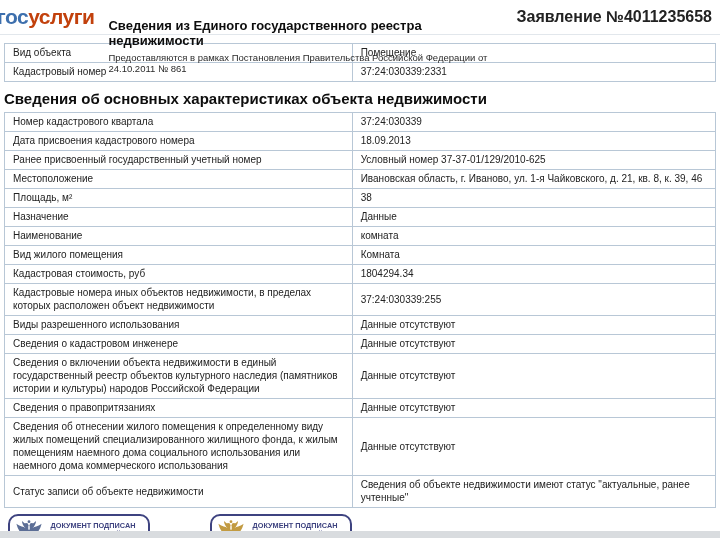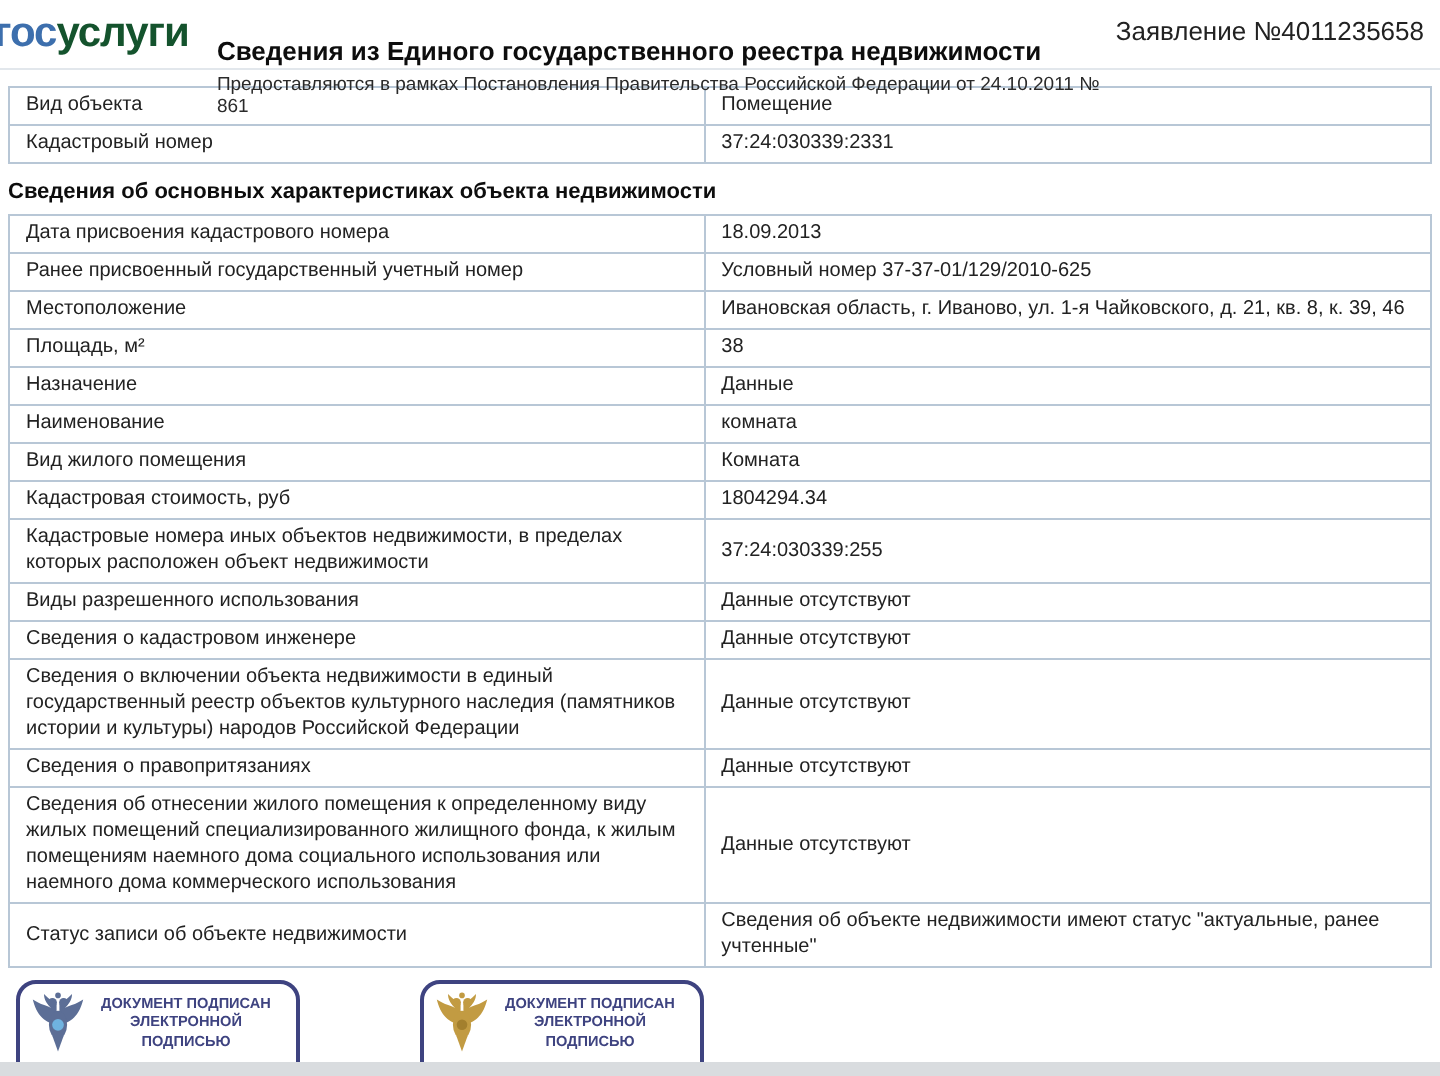--- a/index.html
+++ b/index.html
@@ -6,33 +6,33 @@
   html,body { width:720px; height:538px; }
   body {
     font-family:"Liberation Sans", sans-serif;
     background:#ffffff; color:#222; position:relative; overflow:hidden;
   }
   
   .header { display:flex; align-items:flex-start; height:35px; padding:5px 8px 0 0;
             border-bottom:1px solid #e2e7ec; }
   .logo { font-size:21px; font-weight:bold; letter-spacing:-0.5px; margin-left:-3px; line-height:1.1; white-space:nowrap; }
   .logo .blue { color:#3d6fad; }
-  .logo .red  { color:#14532d; }
+  .logo .red  { color:#c2410c; }
   .title-block { margin-left:14px; }
   .doc-title { font-size:13px; font-weight:700; color:#0d0d0d; line-height:1.15;margin-top:14px; }
   .doc-subtitle { font-size:9.5px; color:#2a2a2a; margin-top:3px; }
-  .app-number { margin-left:auto; font-size:13px; color:#222; padding-top:3px; white-space:nowrap; }
+  .app-number { margin-left:auto; font-size:16px; color:#222; padding-top:3px; white-space:nowrap;font-weight:bold; }
 
   
   table { border-collapse:collapse; table-layout:fixed; width:712px; margin:0 4px; }
   td { border:1px solid #b8c7d6; font-size:10px; line-height:1.3; color:#222;
        padding:2px 8px 3px; vertical-align:middle; word-wrap:break-word; }
   td.label { width:48.9%; }
   .t1 { margin-top:8px; }
-  .section-title { font-size:11px; font-weight:700; color:#0d0d0d; margin:8px 4px 5px; }
+  .section-title { font-size:15px; font-weight:700; color:#0d0d0d; margin:8px 4px 5px; }
 
   
   .footer { display:flex; margin:6px 4px 0; align-items:flex-start; }
   .stamps { display:flex; gap:60px; margin-left:4px; }
   .stamp { width:142px; height:62px; border:2px solid #3e4380; border-radius:10px;
            padding:3px 5px 2px; color:#3e4380; background:#fff; }
   .stamp-top { display:flex; align-items:center; }
   .stamp-emblem { width:28px; height:32px; flex:0 0 28px; }
   .stamp-title { flex:1; font-size:7.3px; font-weight:700; text-align:center; line-height:1.3; }
   .footer-right { margin-left:auto; text-align:right; font-size:10.5px; color:#222; }
@@ -63,20 +63,24 @@
       <td class="label">Кадастровый номер</td>
       <td>37:24:030339:2331</td>
     </tr>
     </tbody>
 </table>
 
 <div class="section-title">Сведения об основных характеристиках объекта недвижимости</div>
 
 <table>
   <tbody>
+      <tr>
+      <td class="label">Номер кадастрового квартала</td>
+      <td>37:24:030339</td>
+    </tr>
       <tr>
       <td class="label">Дата присвоения кадастрового номера</td>
       <td>18.09.2013</td>
     </tr>
       <tr>
       <td class="label">Ранее присвоенный государственный учетный номер</td>
       <td>Условный номер 37-37-01/129/2010-625</td>
     </tr>
       <tr>
       <td class="label">Местоположение</td>

